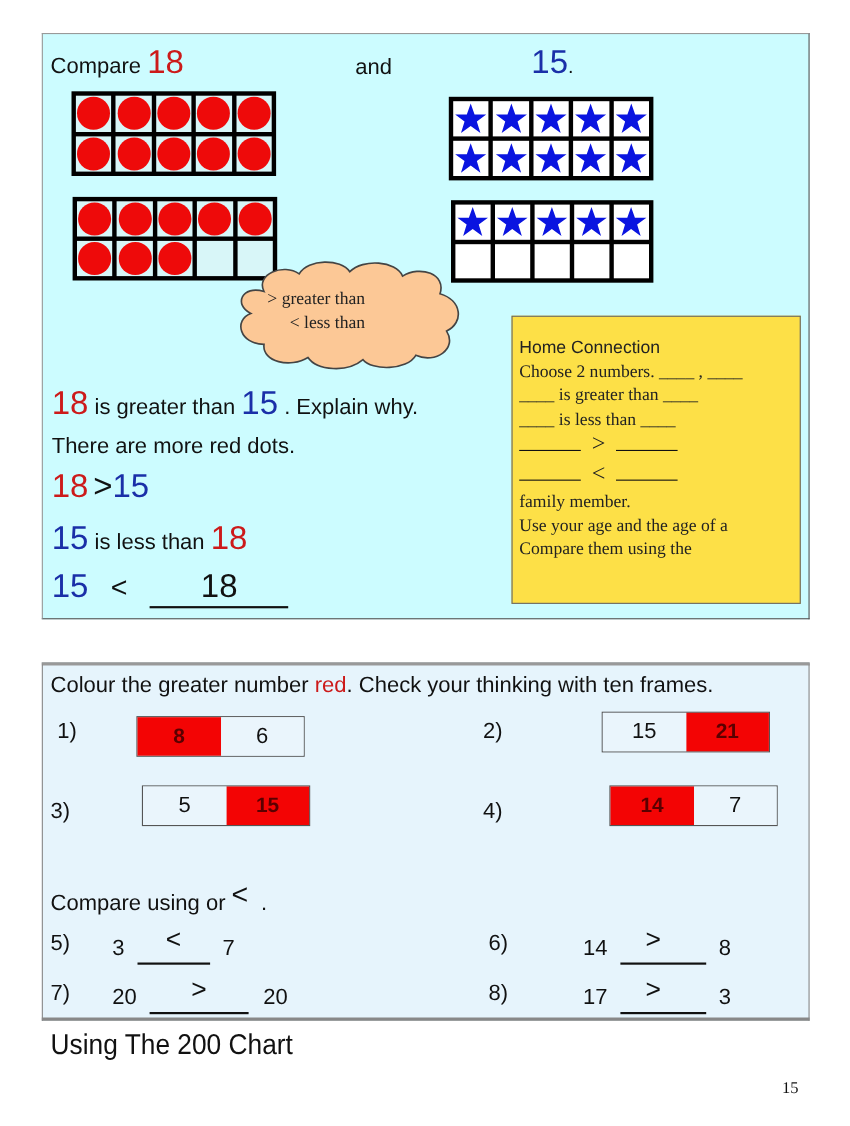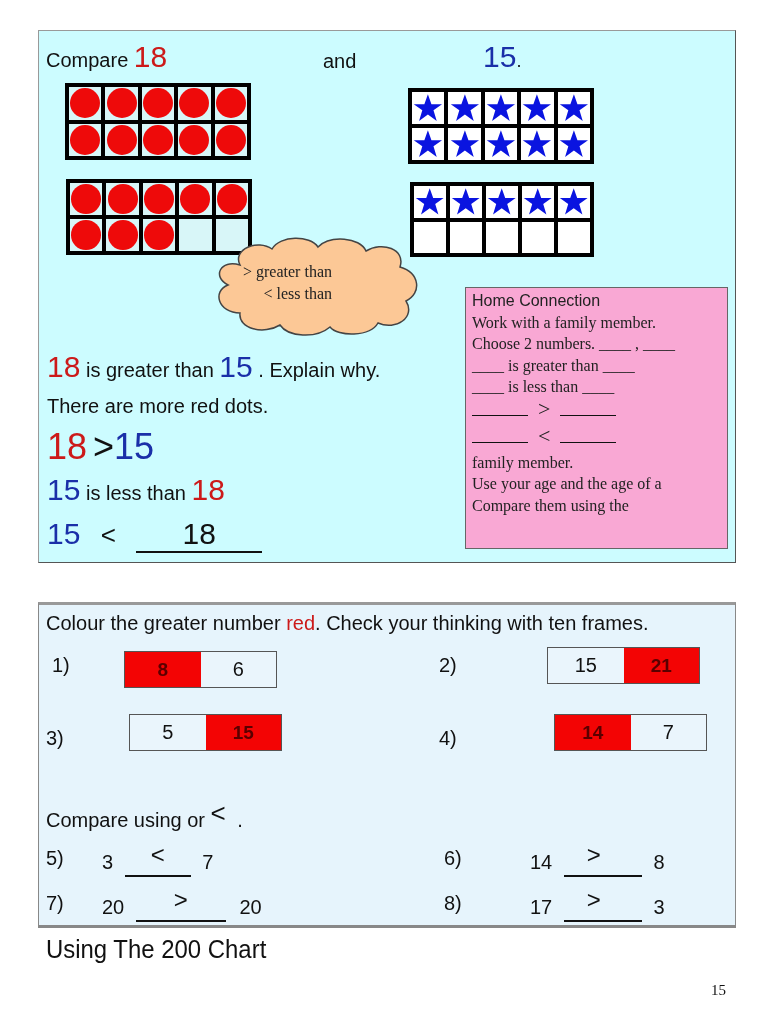--- a/index.html
+++ b/index.html
@@ -11,21 +11,21 @@
   .red { color:#cc1a1a; }
   .blue { color:#1a2fa8; }
   .serif { font-family:"Liberation Serif", serif; }
 
   .tenframe { position:absolute; display:grid; grid-template-columns:repeat(5, 1fr); grid-template-rows:repeat(2, 1fr); background:#000; gap:4px; padding:4px; box-sizing:border-box; }
   .tenframe .cell { background:#ffffff; display:flex; align-items:center; justify-content:center; position:relative; }
   .tenframe.dots .cell { background:#d8f6f8; }
   .dot { width:92%; height:92%; border-radius:50%; background:#ee0a0a; }
   .star { width:92%; height:92%; }
 
-  .home { position:absolute; left:465px; top:287px; width:263px; height:262px; background:#f9a8d4; border:1px solid #666; box-sizing:border-box; padding:2px 6px; font-family:"Liberation Serif", serif; font-size:16px; line-height:21.5px; color:#222; }
+  .home { position:absolute; left:465px; top:287px; width:263px; height:262px; background:#fde047; border:1px solid #666; box-sizing:border-box; padding:18px 6px; font-family:"Liberation Serif", serif; font-size:16px; line-height:21.5px; color:#222; }
   .home .title { font-family:"Liberation Sans", sans-serif; font-size:16px; }
   .home .sym { font-size:22px; }
 
   .numbox { position:absolute; display:flex; height:37px; border:1px solid #555; box-sizing:border-box; }
   .numbox .half { flex:1; display:flex; align-items:center; justify-content:center; font-size:20px; }
   .numbox .half.hl { background:#f30404; font-weight:bold; color:#5a0000; font-size:19px; }
   .numbox .half.pl { background:#eaf5fc; color:#111; }
 
   .q { position:absolute; font-size:20px; color:#111; }
   .blank { display:inline-block; border-bottom:2px solid #111; text-align:center; position:relative; }
@@ -197,38 +197,37 @@
   <div>&lt; less than</div>
 </div>
 
 <div class="abs" style="left:47px; top:350px; font-size:20px; white-space:nowrap;">
   <span class="red" style="font-size:30px;">18</span>
   <span>is greater than</span>
   <span class="blue" style="font-size:30px;">15</span>
   <span>. Explain why.</span>
 </div>
 <div class="abs" style="left:47px; top:395px; font-size:20px;">There are more red dots.</div>
-<div class="abs" style="left:47px; top:426px; font-size:36px; white-space:nowrap;">
+<div class="abs" style="left:47px; top:426px; font-size:30px; white-space:nowrap;">
   <span class="red">18</span>
   <span class="blue" style="margin-left:-4px;"><span style="color:#111;">&gt;</span><span>15</span></span>
 </div>
 <div class="abs" style="left:47px; top:473px; font-size:20px; white-space:nowrap;">
   <span class="blue" style="font-size:30px;">15</span>
   <span>is less than</span>
   <span class="red" style="font-size:30px;">18</span>
 </div>
 <div class="abs" style="left:47px; top:517px; font-size:30px; white-space:nowrap;">
   <span class="blue">15</span>
   <span style="margin-left:12px; font-size:26px;">&lt;</span>
   <span class="blank" style="width:126px; margin-left:12px; text-align:center;"><span>18</span></span>
 </div>
 
 <div class="home">
   <div class="title">Home Connection</div>
-  <div>Work with a family member.</div>
   <div>Choose 2 numbers.  ____ , ____</div>
   <div>____ is greater than ____</div>
   <div>____ is less than ____</div>
   <div style="height:27px; white-space:nowrap;">
     <span class="blank" style="width:56px; border-bottom-width:1px;"></span>
     <span class="sym" style="margin:0 6px;">&gt;</span>
     <span class="blank" style="width:56px; border-bottom-width:1px;"></span>
   </div>
   <div style="height:27px; white-space:nowrap;">
     <span class="blank" style="width:56px; border-bottom-width:1px;"></span>

